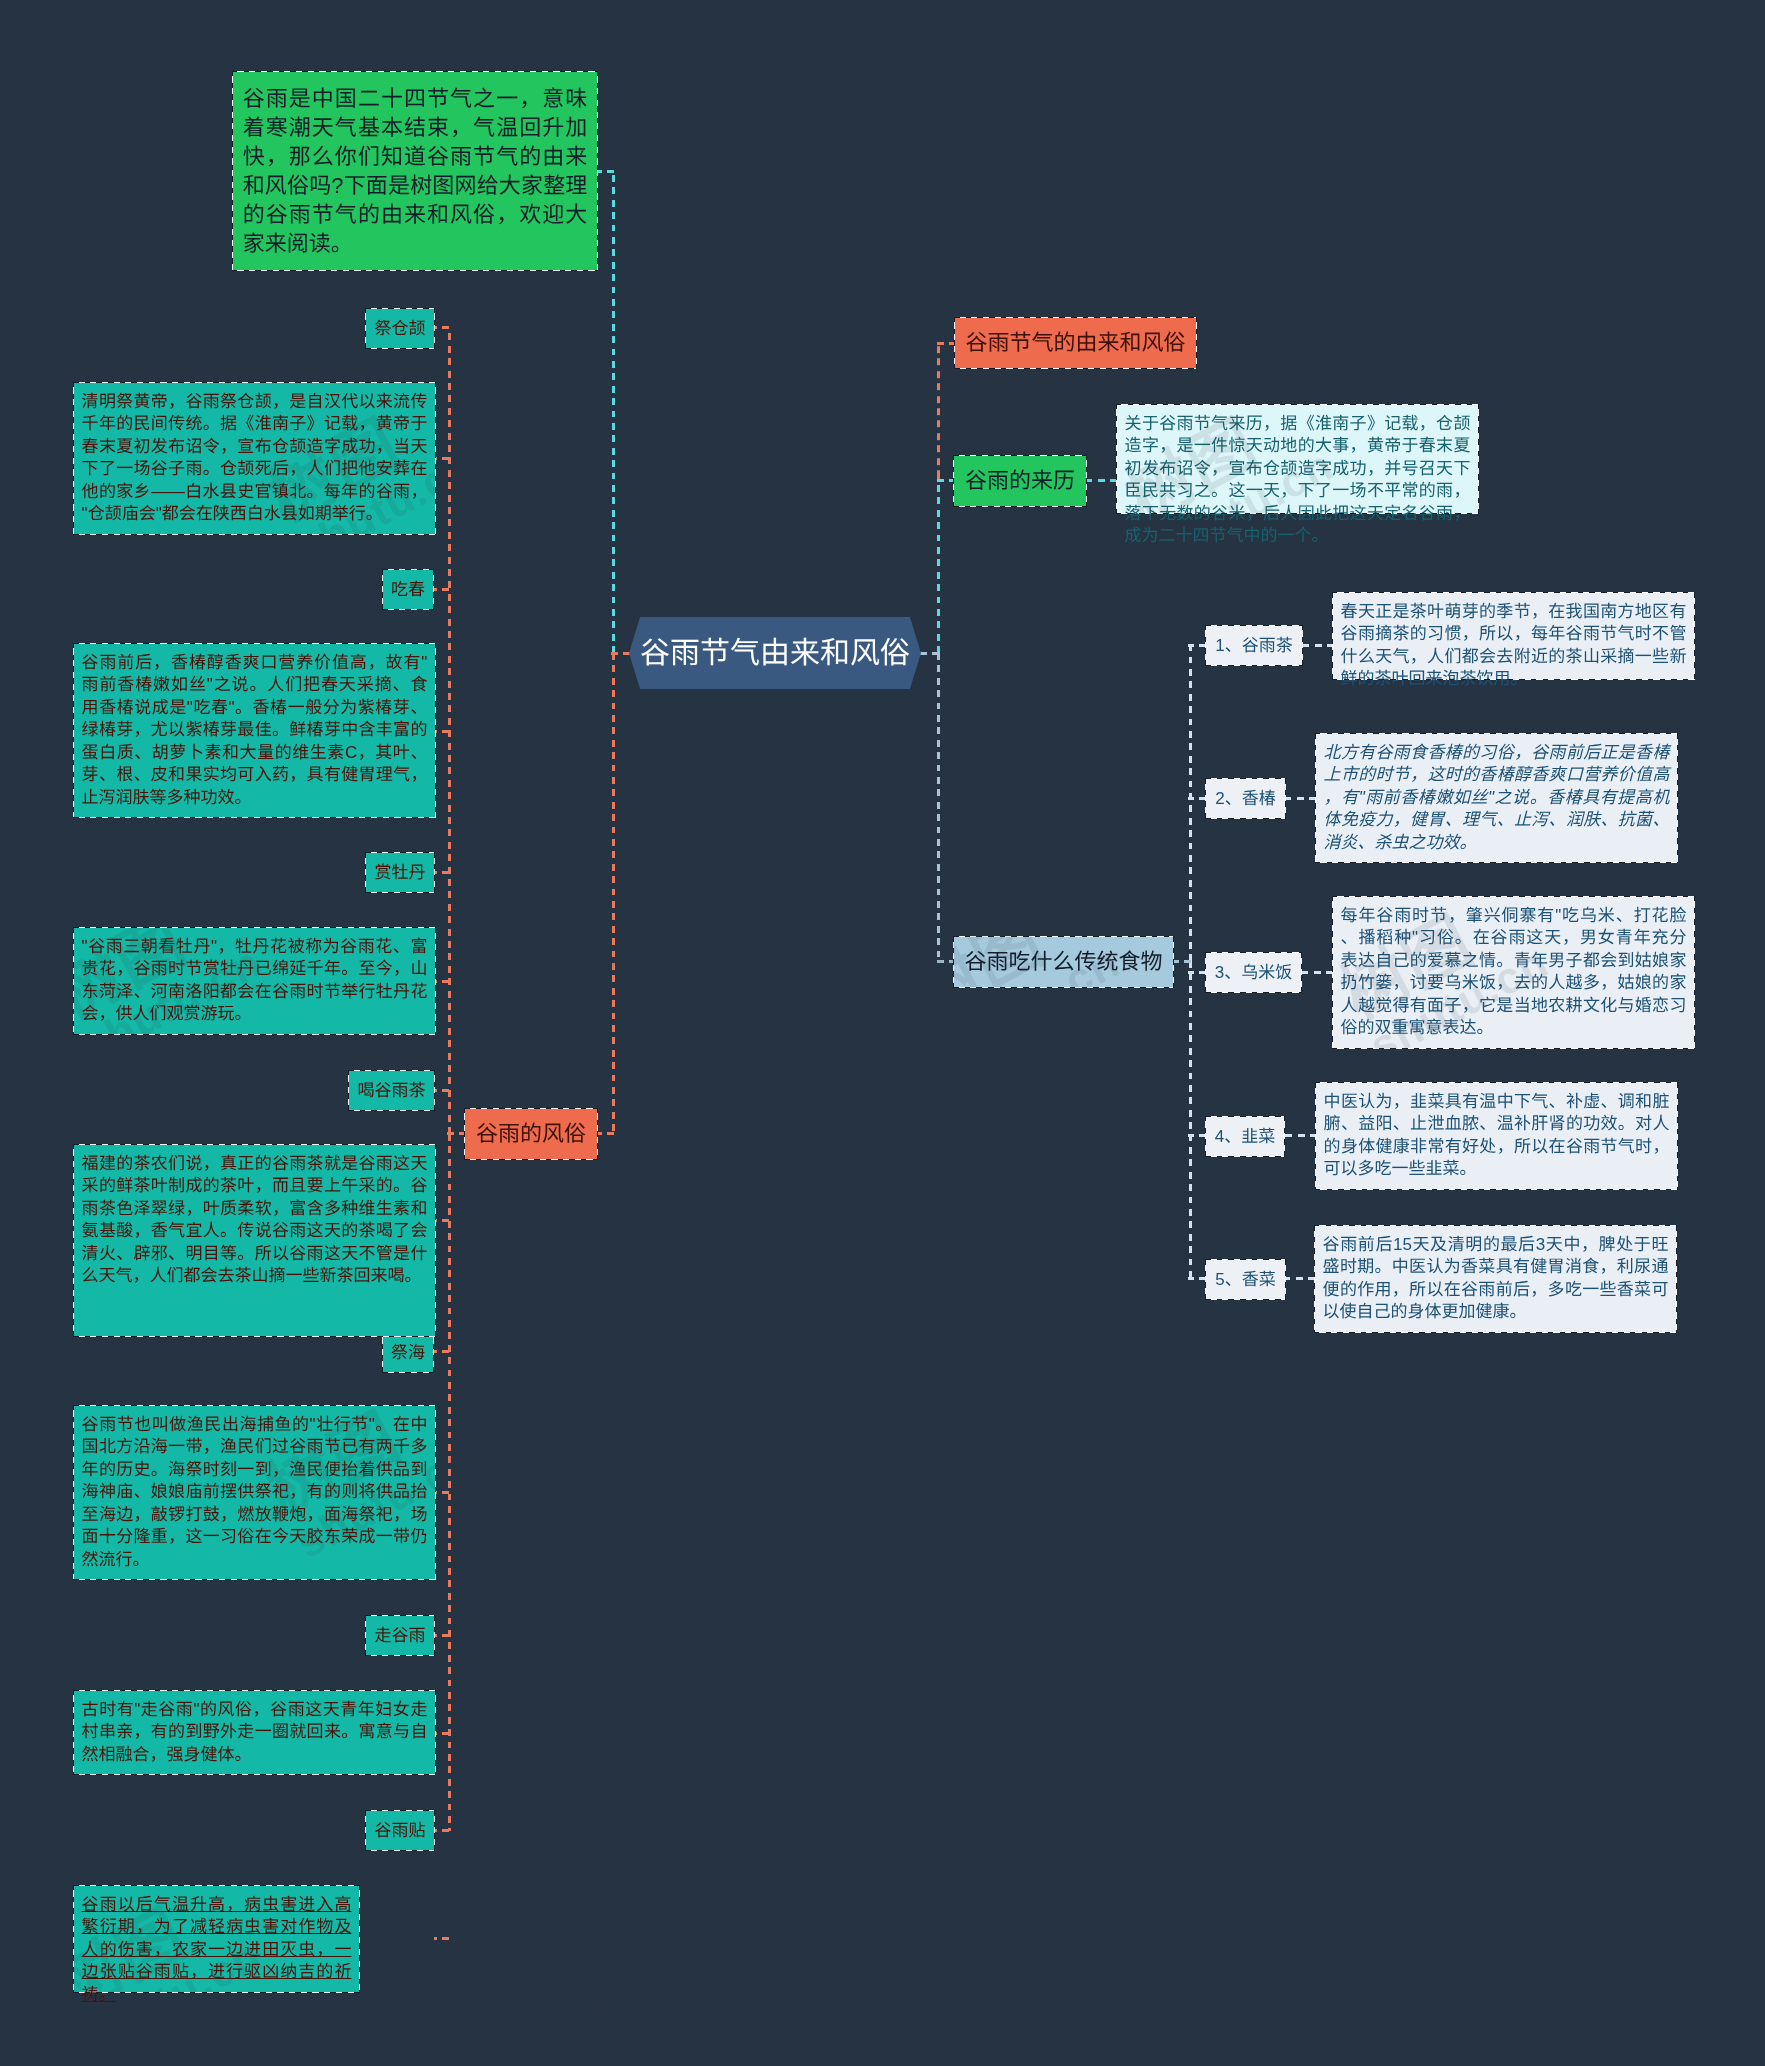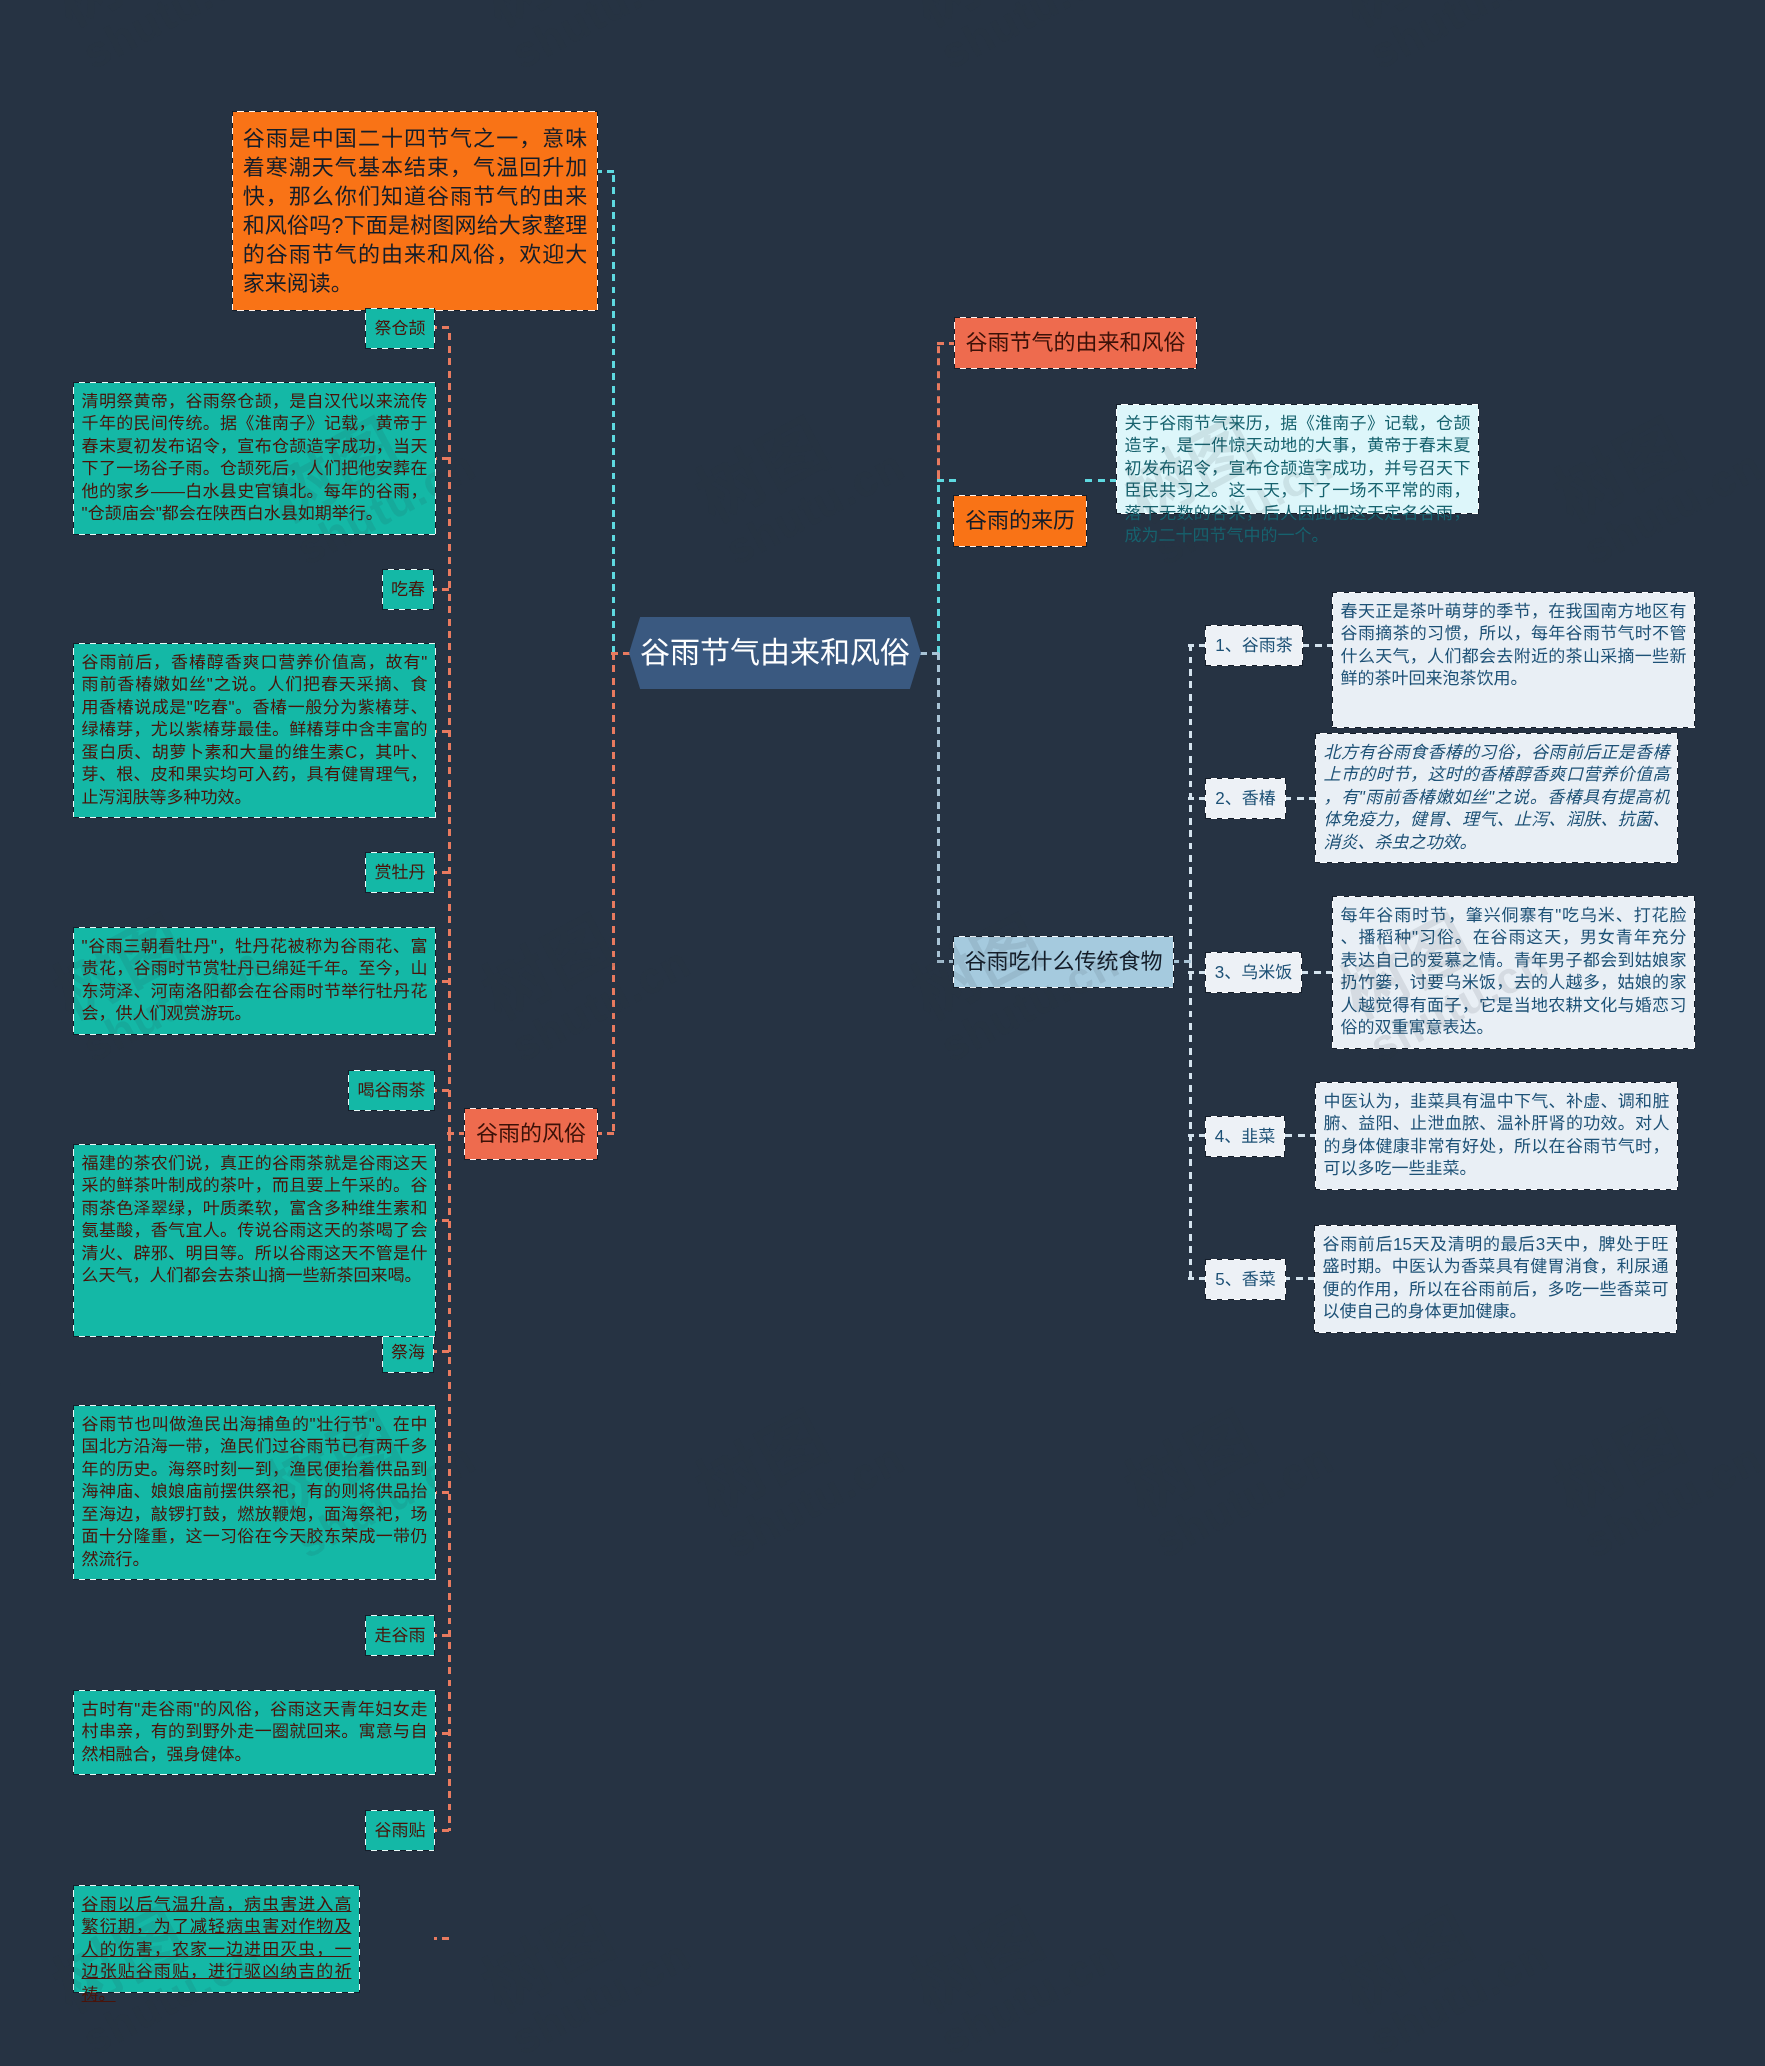--- a/index.html
+++ b/index.html
@@ -15,21 +15,21 @@
      repeating-linear-gradient(180deg,#141d29 0 5.5px,transparent 5.5px 11.7px);
     background-size:100% 1.4px,100% 1.4px,1.4px 100%,1.4px 100%;
     background-position:0 0,0 100%,0 0,100% 0;
     background-repeat:no-repeat;}
   .lbl{display:flex;align-items:center;justify-content:center;
        font-size:17px;line-height:17px;white-space:nowrap;height:41px;padding:0 7.6px;}
   .lbl32{font-size:22px;line-height:22px;height:52px;padding:0 10.3px;}
   .para{font-size:17px;line-height:22.5px;padding:7.6px 7.6px;
         text-align:justify;line-break:anywhere;overflow-wrap:anywhere;}
   .pink{background:#14b8a6;color:#4a1309;}
-  .cyanbox{background:#f97316;color:#141d29;margin-top:40px;}
+  .cyanbox{background:#22c55e;color:#141d29;}
   .cyanpara{background:#ddf6fa;color:#16626e;}
   .orangebox{background:#ee6b4e;color:#3b1108;}
   .bluebox{background:#a5cade;color:#141d29;}
   .whitelbl{background:#edf1f6;color:#1d5176;}
   .whitepara{background:#e9eff5;color:#1d5176;}
   .center{position:absolute;display:flex;align-items:center;justify-content:center;
           color:#fff;font-size:30px;line-height:30px;white-space:nowrap;
           background:#3a5980;}
   .wmlayer{position:absolute;left:0;top:0;width:1765px;height:2066px;pointer-events:none;overflow:hidden;}
   .wm{position:absolute;transform:rotate(-28deg);transform-origin:0 0;white-space:nowrap;color:rgba(44,52,62,0.105);}
@@ -126,21 +126,21 @@
 <div class="nd lbl lbl32 cyanbox" style="left:953px;top:455px;width:134px;">
       <span>谷雨的来历</span>
     </div>
 <div class="nd para cyanpara" style="left:1116px;top:404px;width:363px;height:110px;">关于谷雨节气来历，据《淮南子》记载，仓颉造字，是一件惊天动地的大事，黄帝于春末夏初发布诏令，宣布仓颉造字成功，并号召天下臣民共习之。这一天，下了一场不平常的雨，落下无数的谷米，后人因此把这天定名谷雨，成为二十四节气中的一个。</div>
 <div class="nd lbl lbl32 bluebox" style="left:953px;top:936px;width:221px;">
       <span>谷雨吃什么传统食物</span>
     </div>
 <div class="nd lbl whitelbl" style="left:1205px;top:625px;width:98px;">
       <span>1、谷雨茶</span>
     </div>
-<div class="nd para whitepara" style="left:1332px;top:592px;width:363px;height:136px;">春天正是茶叶萌芽的季节，在我国南方地区有谷雨摘茶的习惯，所以，每年谷雨节气时不管什么天气，人们都会去附近的茶山采摘一些新鲜的茶叶回来泡茶饮用。</div>
+<div class="nd para whitepara" style="left:1332px;top:592px;width:363px;height:88px;">春天正是茶叶萌芽的季节，在我国南方地区有谷雨摘茶的习惯，所以，每年谷雨节气时不管什么天气，人们都会去附近的茶山采摘一些新鲜的茶叶回来泡茶饮用。</div>
 <div class="nd lbl whitelbl" style="left:1205px;top:778px;width:81px;">
       <span>2、香椿</span>
     </div>
 <div class="nd para whitepara" style="left:1315px;top:733px;width:363px;height:130px;font-style:italic;">北方有谷雨食香椿的习俗，谷雨前后正是香椿上市的时节，这时的香椿醇香爽口营养价值高，有"雨前香椿嫩如丝"之说。香椿具有提高机体免疫力，健胃、理气、止泻、润肤、抗菌、消炎、杀虫之功效。</div>
 <div class="nd lbl whitelbl" style="left:1205px;top:952px;width:97px;">
       <span>3、乌米饭</span>
     </div>
 <div class="nd para whitepara" style="left:1332px;top:896px;width:363px;height:153px;">每年谷雨时节，肇兴侗寨有"吃乌米、打花脸、播稻种"习俗。在谷雨这天，男女青年充分表达自己的爱慕之情。青年男子都会到姑娘家扔竹篓，讨要乌米饭，去的人越多，姑娘的家人越觉得有面子，它是当地农耕文化与婚恋习俗的双重寓意表达。</div>
 <div class="nd lbl whitelbl" style="left:1205px;top:1116px;width:80px;">
       <span>4、韭菜</span>

